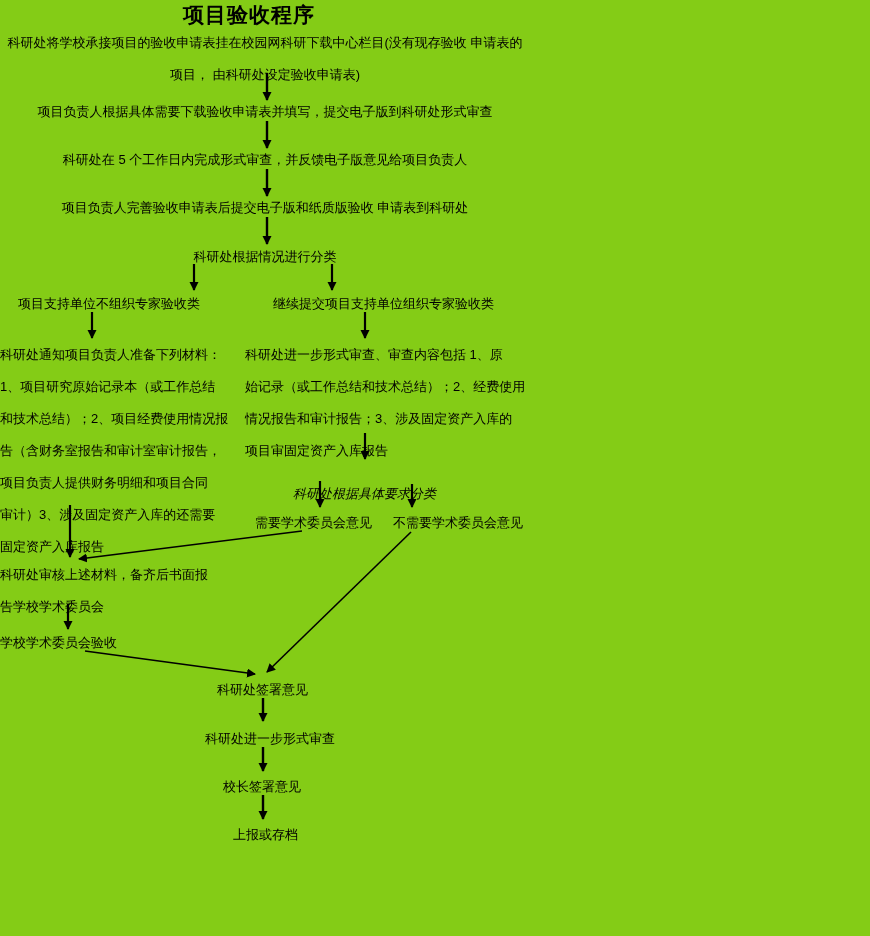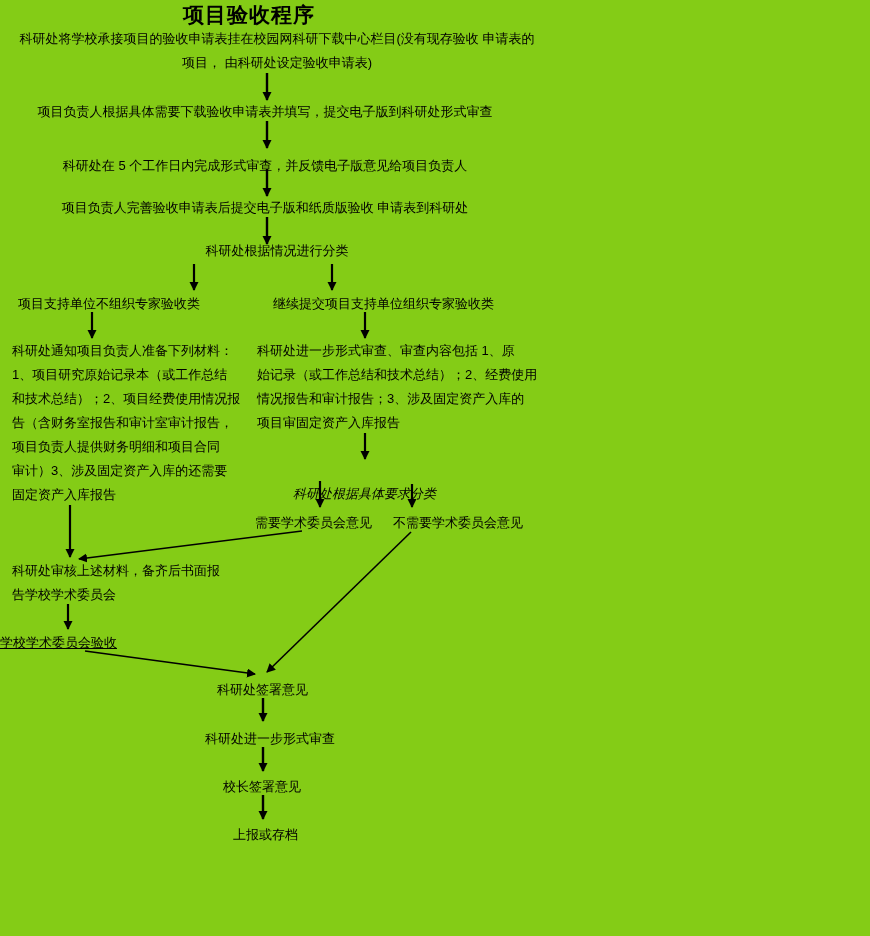--- a/index.html
+++ b/index.html
@@ -13,50 +13,49 @@
     color: #000000;
     font-size: 13px;
     overflow: hidden;
   }
   .node {
     position: absolute;
     white-space: pre;
     line-height: 13px;
   }
   .block {
-    line-height: 24px;
-    padding-left: 12px;
+    line-height: 32px;
   }
   .centered {
     left: 0;
     width: 530px;
     text-align: center;
   }
   #flow-title {
     font-size: 21px;
     font-weight: bold;
     letter-spacing: 1px;
     line-height: 22px;
     top: 4px;
     left: 183px;
   }
   #intro            { top: 27px; }
   #step-download    { top: 105px; }
-  #step-form-review { top: 159px; }
+  #step-form-review { top: 153px; }
   #step-resubmit    { top: 201px; }
-  #step-classify    { top: 244px; padding-left: 12px; }
+  #step-classify    { top: 250px; }
   #branch-left      { top: 297px; left: 18px; }
   #branch-right     { top: 297px; left: 273px; }
   #left-materials   { top: 339px; left: 0px; }
   #right-review     { top: 339px; left: 245px; }
   #classify-req     { top: 487px; left: 293px; font-style: italic; }
   #need-opinion     { top: 516px; left: 255px; }
   #no-need-opinion  { top: 516px; left: 393px; }
   #review-materials { top: 559px; left: 0px; }
-  #school-committee { top: 636px; left: 0px; text-decoration: underline; }
+  #school-committee { top: 636px; left: 0px; }
   #sign-research    { top: 683px; left: 217px; }
   #sign-vp          { top: 732px; left: 205px; }
   #sign-president   { top: 780px; left: 223px; }
   #archive          { top: 828px; left: 233px; text-align: right; }
   #arrow-layer {
     position: absolute;
     top: 0; left: 0;
     width: 870px;
     height: 936px;
     pointer-events: none;

